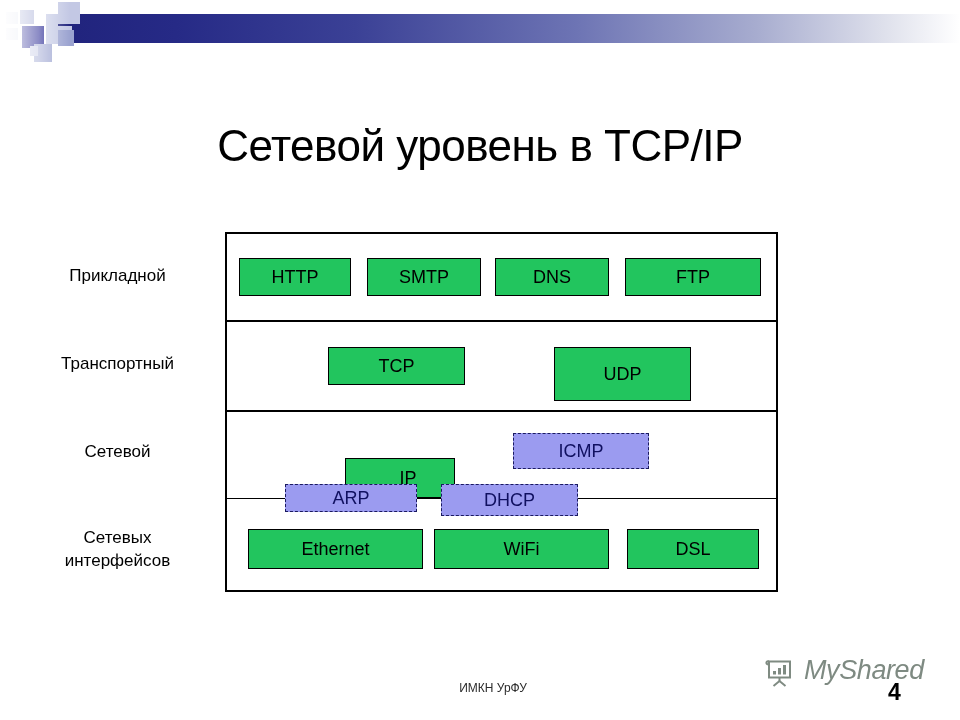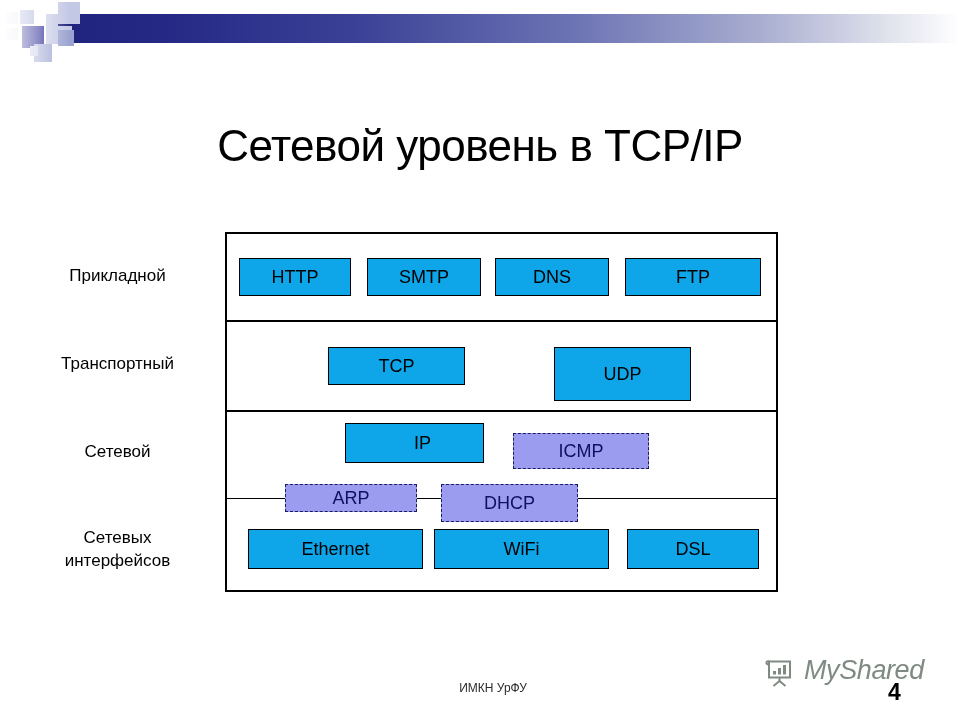--- a/index.html
+++ b/index.html
@@ -104,21 +104,21 @@
     border-top: 2px solid #000000;
     width: 553px;
   }
   .divider.thin {
     border-top-width: 1px;
   }
   .proto-box {
     position: absolute;
     box-sizing: border-box;
     border: 1.5px solid #000000;
-    background: #0ea5e9;
+    background: #22c55e;
     font-size: 18px;
     color: #000000;
     display: flex;
     align-items: center;
     justify-content: center;
     white-space: nowrap;
   }
   .proto-box.highlight {
     border: 1.5px dashed #1a1a60;
     background: #9b9bf0;
@@ -205,25 +205,25 @@
   <div class="divider thin" style="top:498px;"></div>
 
   <div class="proto-box" style="left:239px; top:258px; width:112px; height:38px;">HTTP</div>
   <div class="proto-box" style="left:367px; top:258px; width:114px; height:38px;text-align:right;">SMTP</div>
   <div class="proto-box" style="left:495px; top:258px; width:114px; height:38px;">DNS</div>
   <div class="proto-box" style="left:625px; top:258px; width:136px; height:38px;">FTP</div>
 
   <div class="proto-box" style="left:328px; top:347px; width:137px; height:38px;">TCP</div>
   <div class="proto-box" style="left:554px; top:347px; width:137px; height:54px;">UDP</div>
 
-  <div class="proto-box" style="left:345px; top:423px; width:139px; height:40px;padding-left:16px;">IP</div>
+  <div class="proto-box" style="left:345px; top:458px; width:110px; height:40px;padding-left:16px;">IP</div>
   <div class="proto-box highlight" style="left:513px; top:433px; width:136px; height:36px;">ICMP</div>
 
   <div class="proto-box highlight" style="left:285px; top:484px; width:132px; height:28px;">ARP</div>
-  <div class="proto-box highlight" style="left:441px; top:484px; width:137px; height:38px;">DHCP</div>
+  <div class="proto-box highlight" style="left:441px; top:484px; width:137px; height:32px;">DHCP</div>
 
   <div class="proto-box" style="left:248px; top:529px; width:175px; height:40px;">Ethernet</div>
   <div class="proto-box" style="left:434px; top:529px; width:175px; height:40px;">WiFi</div>
   <div class="proto-box" style="left:627px; top:529px; width:132px; height:40px;">DSL</div>
 </div>
 
 <div id="footer-text">ИМКН УрФУ</div>
 
 <div id="watermark">
   <span id="watermark-icon">

